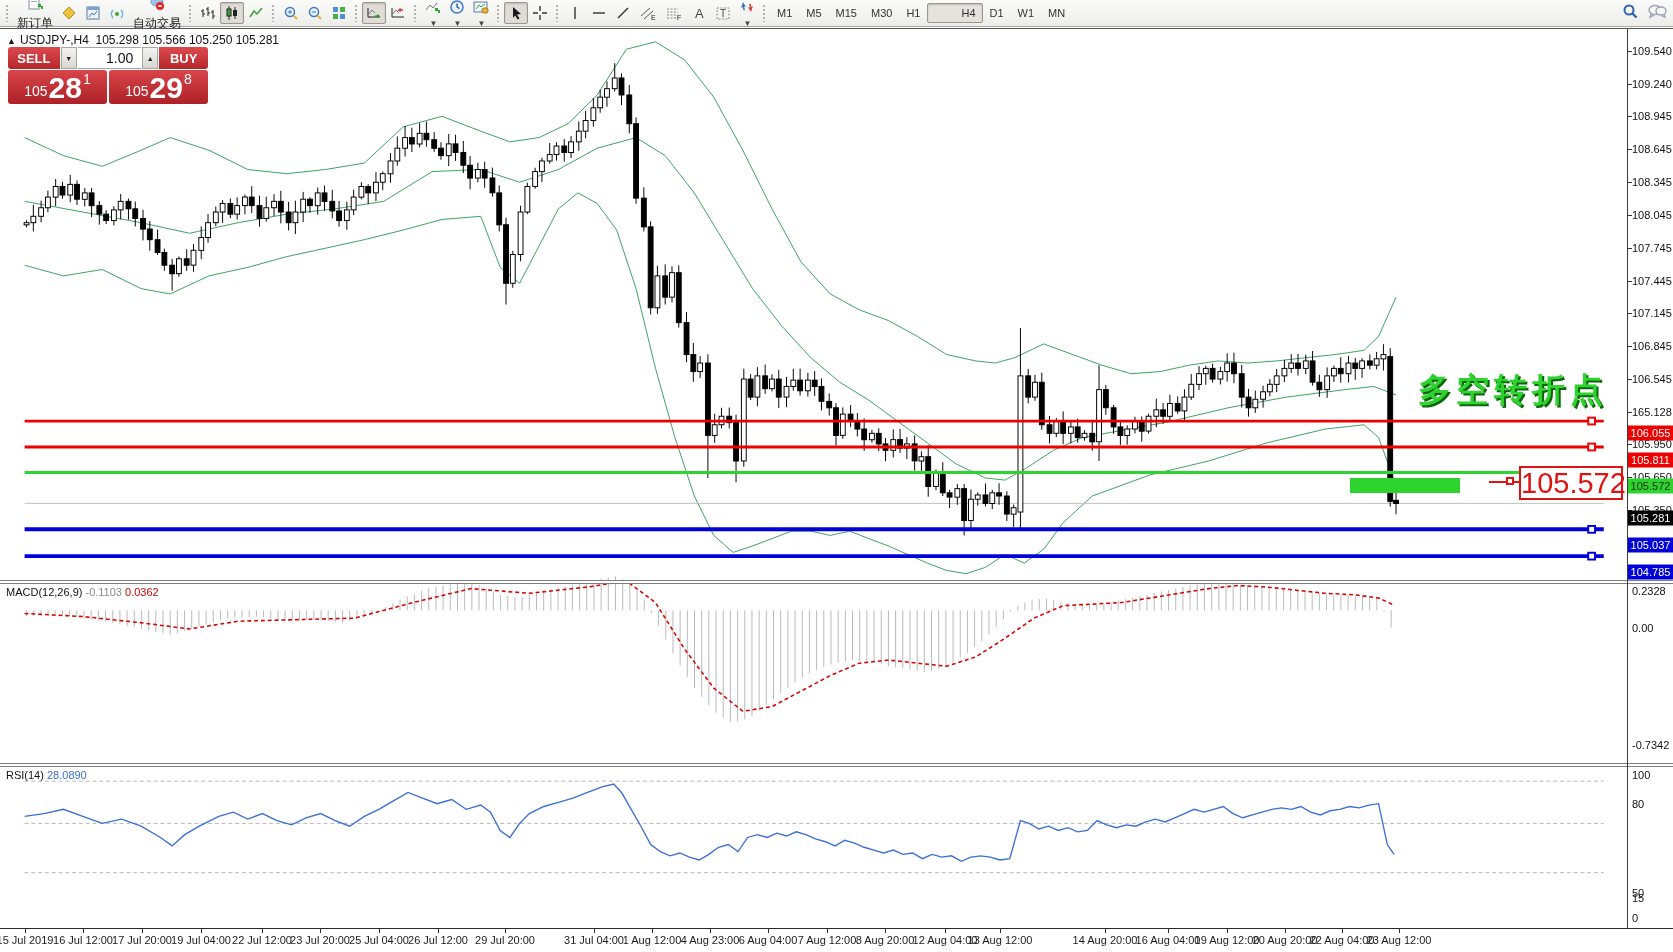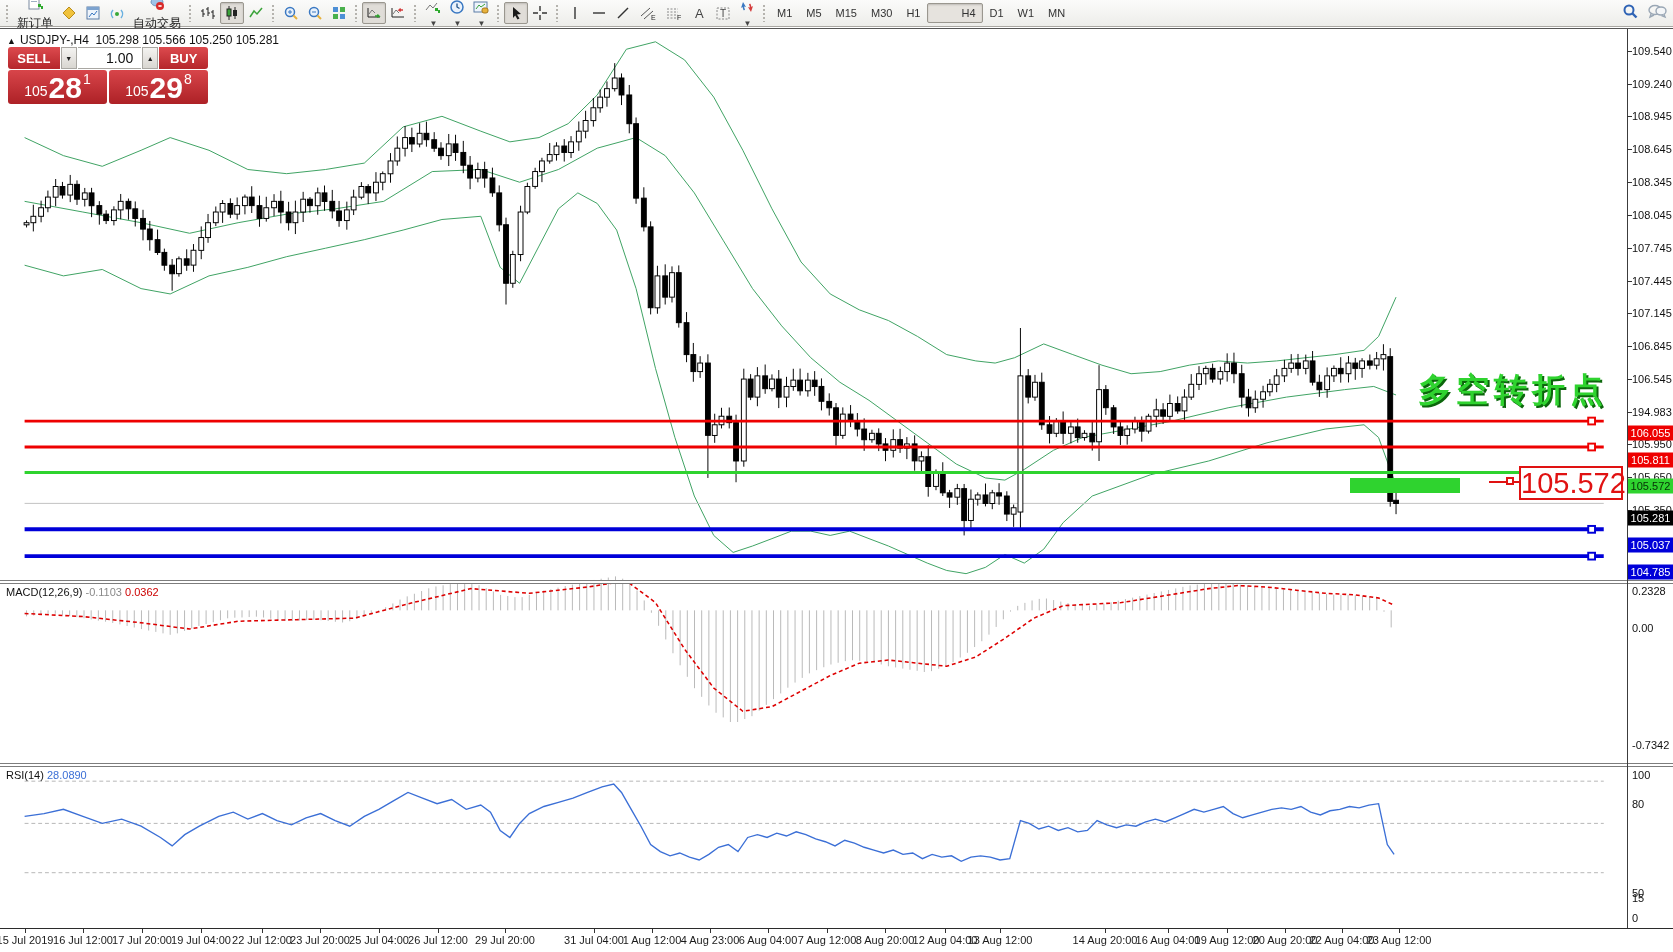--- a/index.html
+++ b/index.html
@@ -994,21 +994,21 @@
       <div class="ptick-label" style="top: 247.732px;">107.745</div>
       <div class="ptick-dash" style="top: 280.612px;"></div>
       <div class="ptick-label" style="top: 280.612px;">107.445</div>
       <div class="ptick-dash" style="top: 313.492px;"></div>
       <div class="ptick-label" style="top: 313.492px;">107.145</div>
       <div class="ptick-dash" style="top: 346.372px;"></div>
       <div class="ptick-label" style="top: 346.372px;">106.845</div>
       <div class="ptick-dash" style="top: 379.252px;"></div>
       <div class="ptick-label" style="top: 379.252px;">106.545</div>
       <div class="ptick-dash" style="top: 411.584px;"></div>
-      <div class="ptick-label" style="top: 411.584px;">194.983</div>
+      <div class="ptick-label" style="top: 411.584px;">165.128</div>
       <div class="ptick-dash" style="top: 444.464px;"></div>
       <div class="ptick-label" style="top: 444.464px;">105.950</div>
       <div class="ptick-dash" style="top: 477.344px;"></div>
       <div class="ptick-label" style="top: 477.344px;">105.650</div>
       <div class="ptick-dash" style="top: 510.224px;"></div>
       <div class="ptick-label" style="top: 510.224px;">105.350</div>
       <div class="plabel-box" style="top: 432.956px; background: rgb(238, 0, 0); color: rgb(255, 255, 255);">106.055</div>
       <div class="plabel-box" style="top: 459.698px; background: rgb(238, 0, 0); color: rgb(255, 255, 255);">105.811</div>
       <div class="plabel-box" style="top: 485.893px; background: rgb(47, 211, 47); color: rgb(6, 48, 6);">105.572</div>
       <div class="plabel-box" style="top: 517.786px; background: rgb(0, 0, 0); color: rgb(255, 255, 255);">105.281</div>

